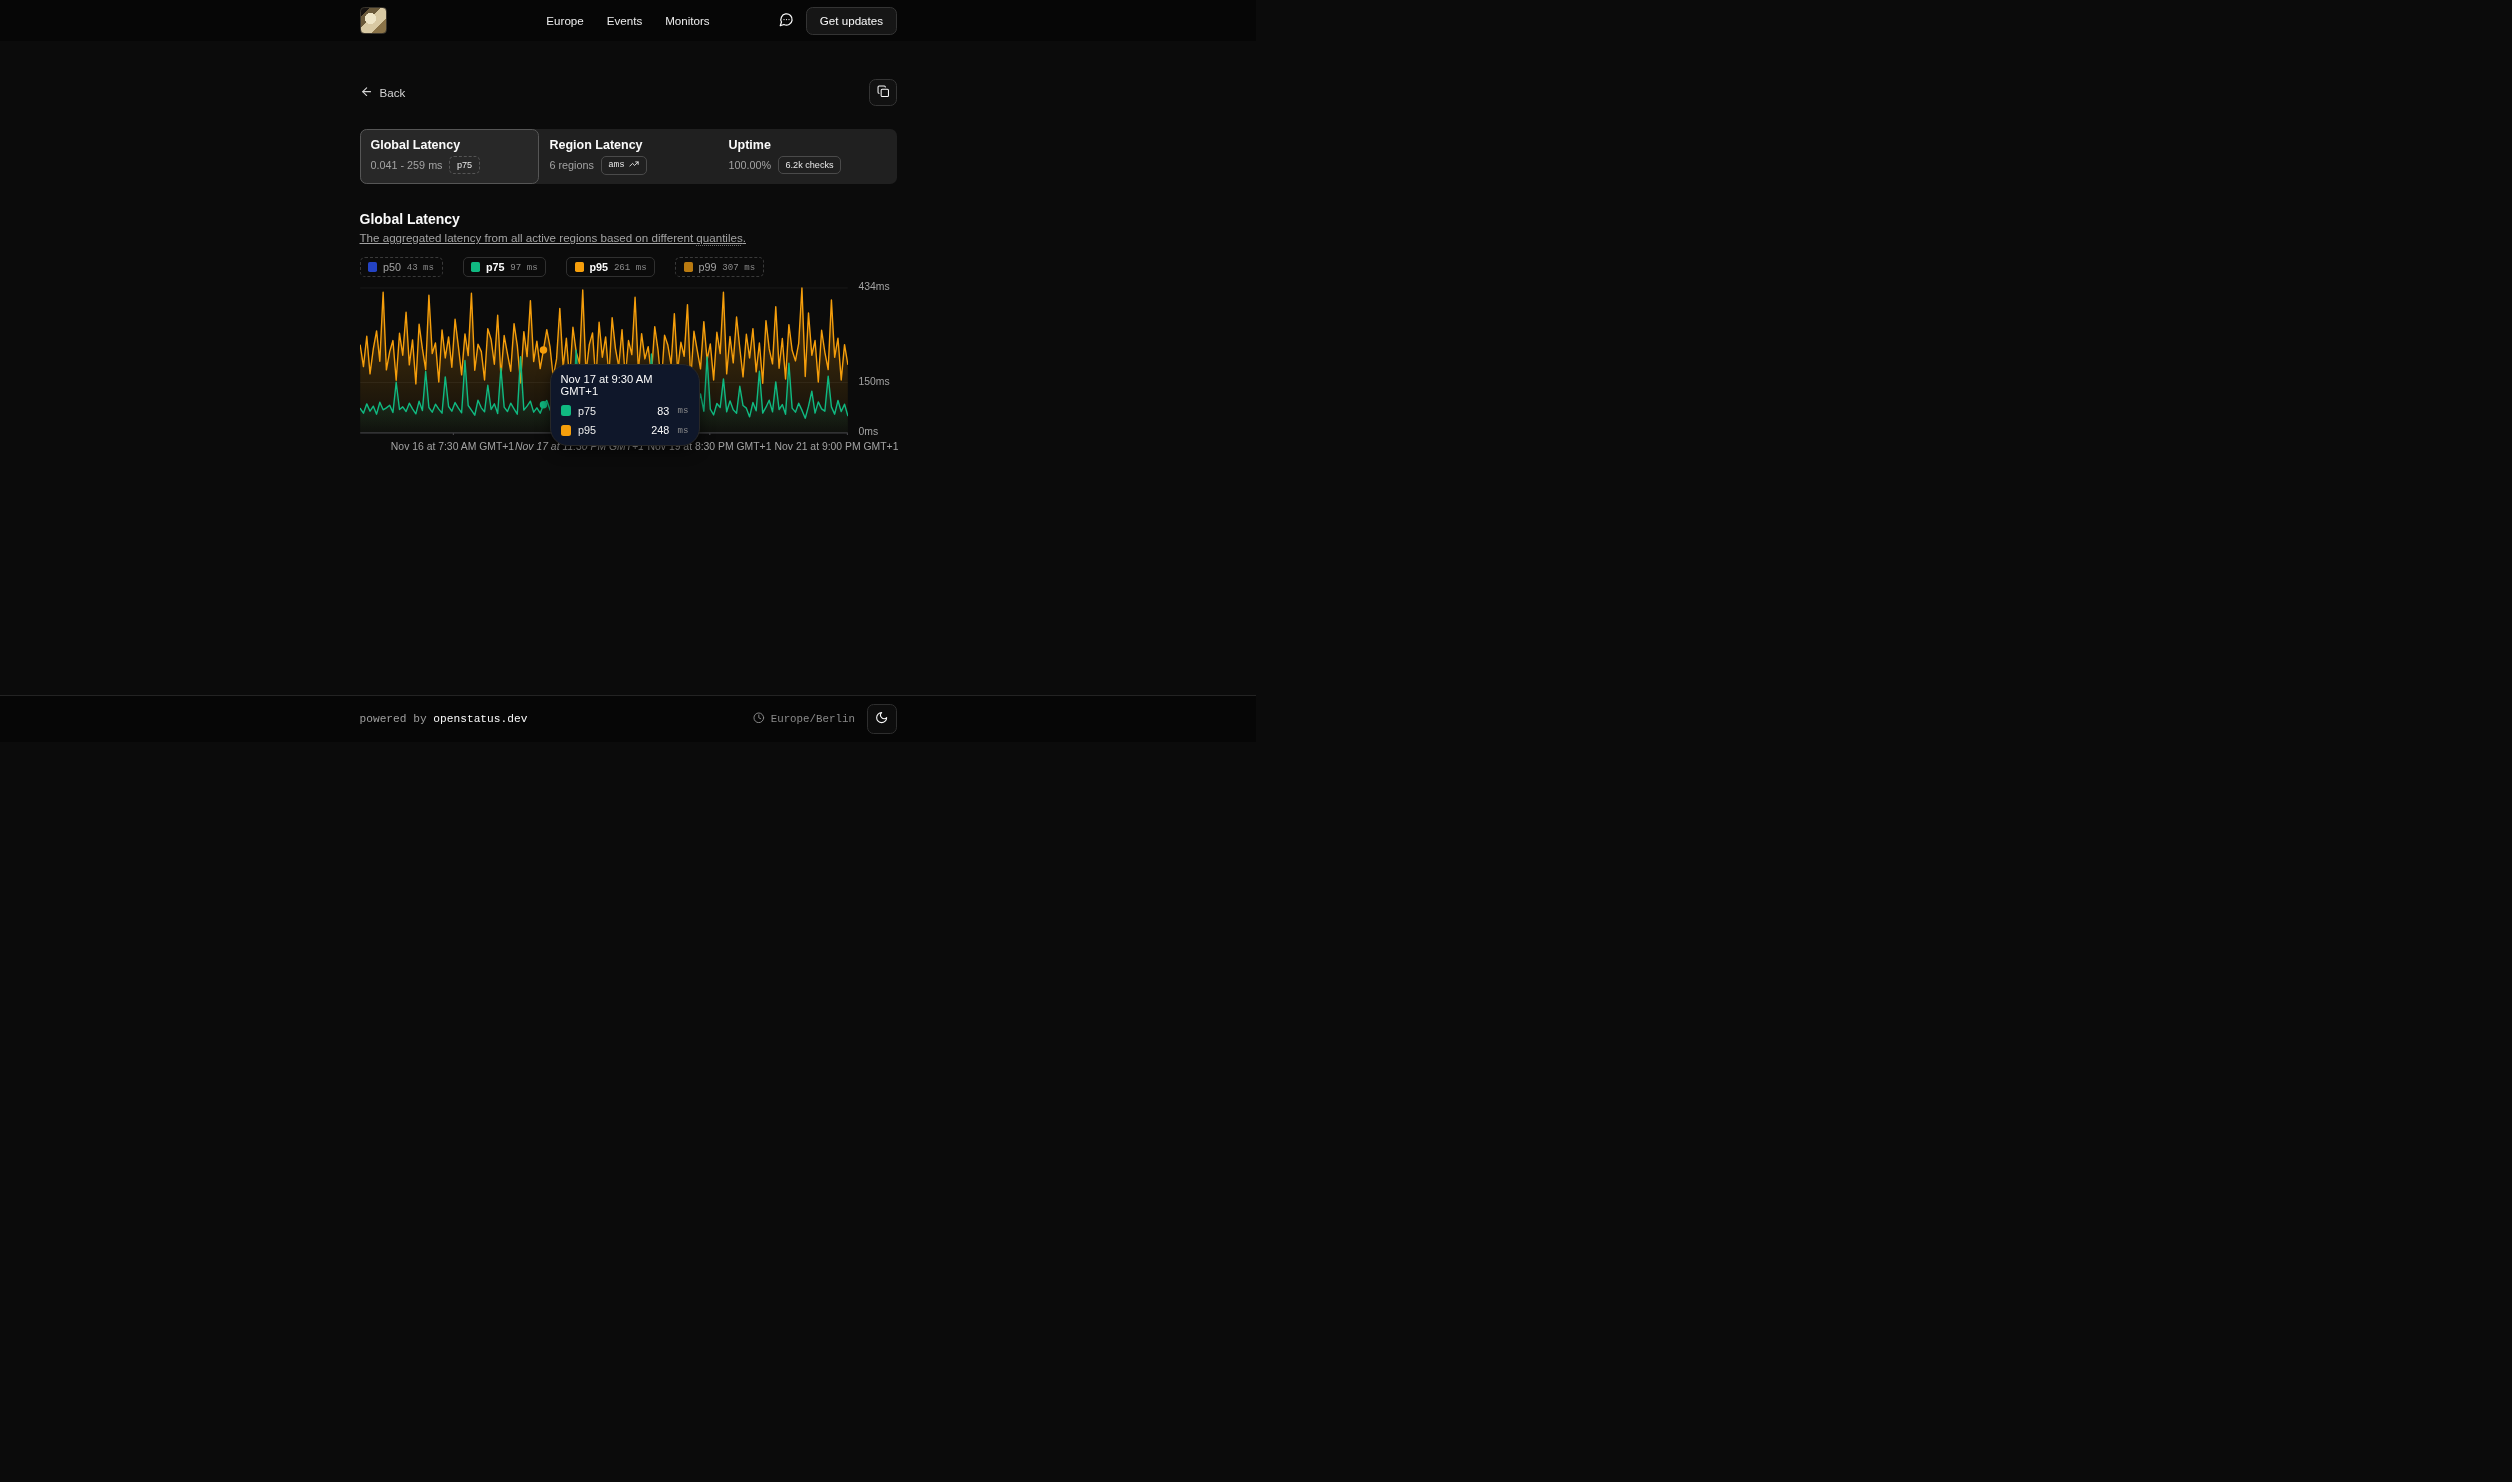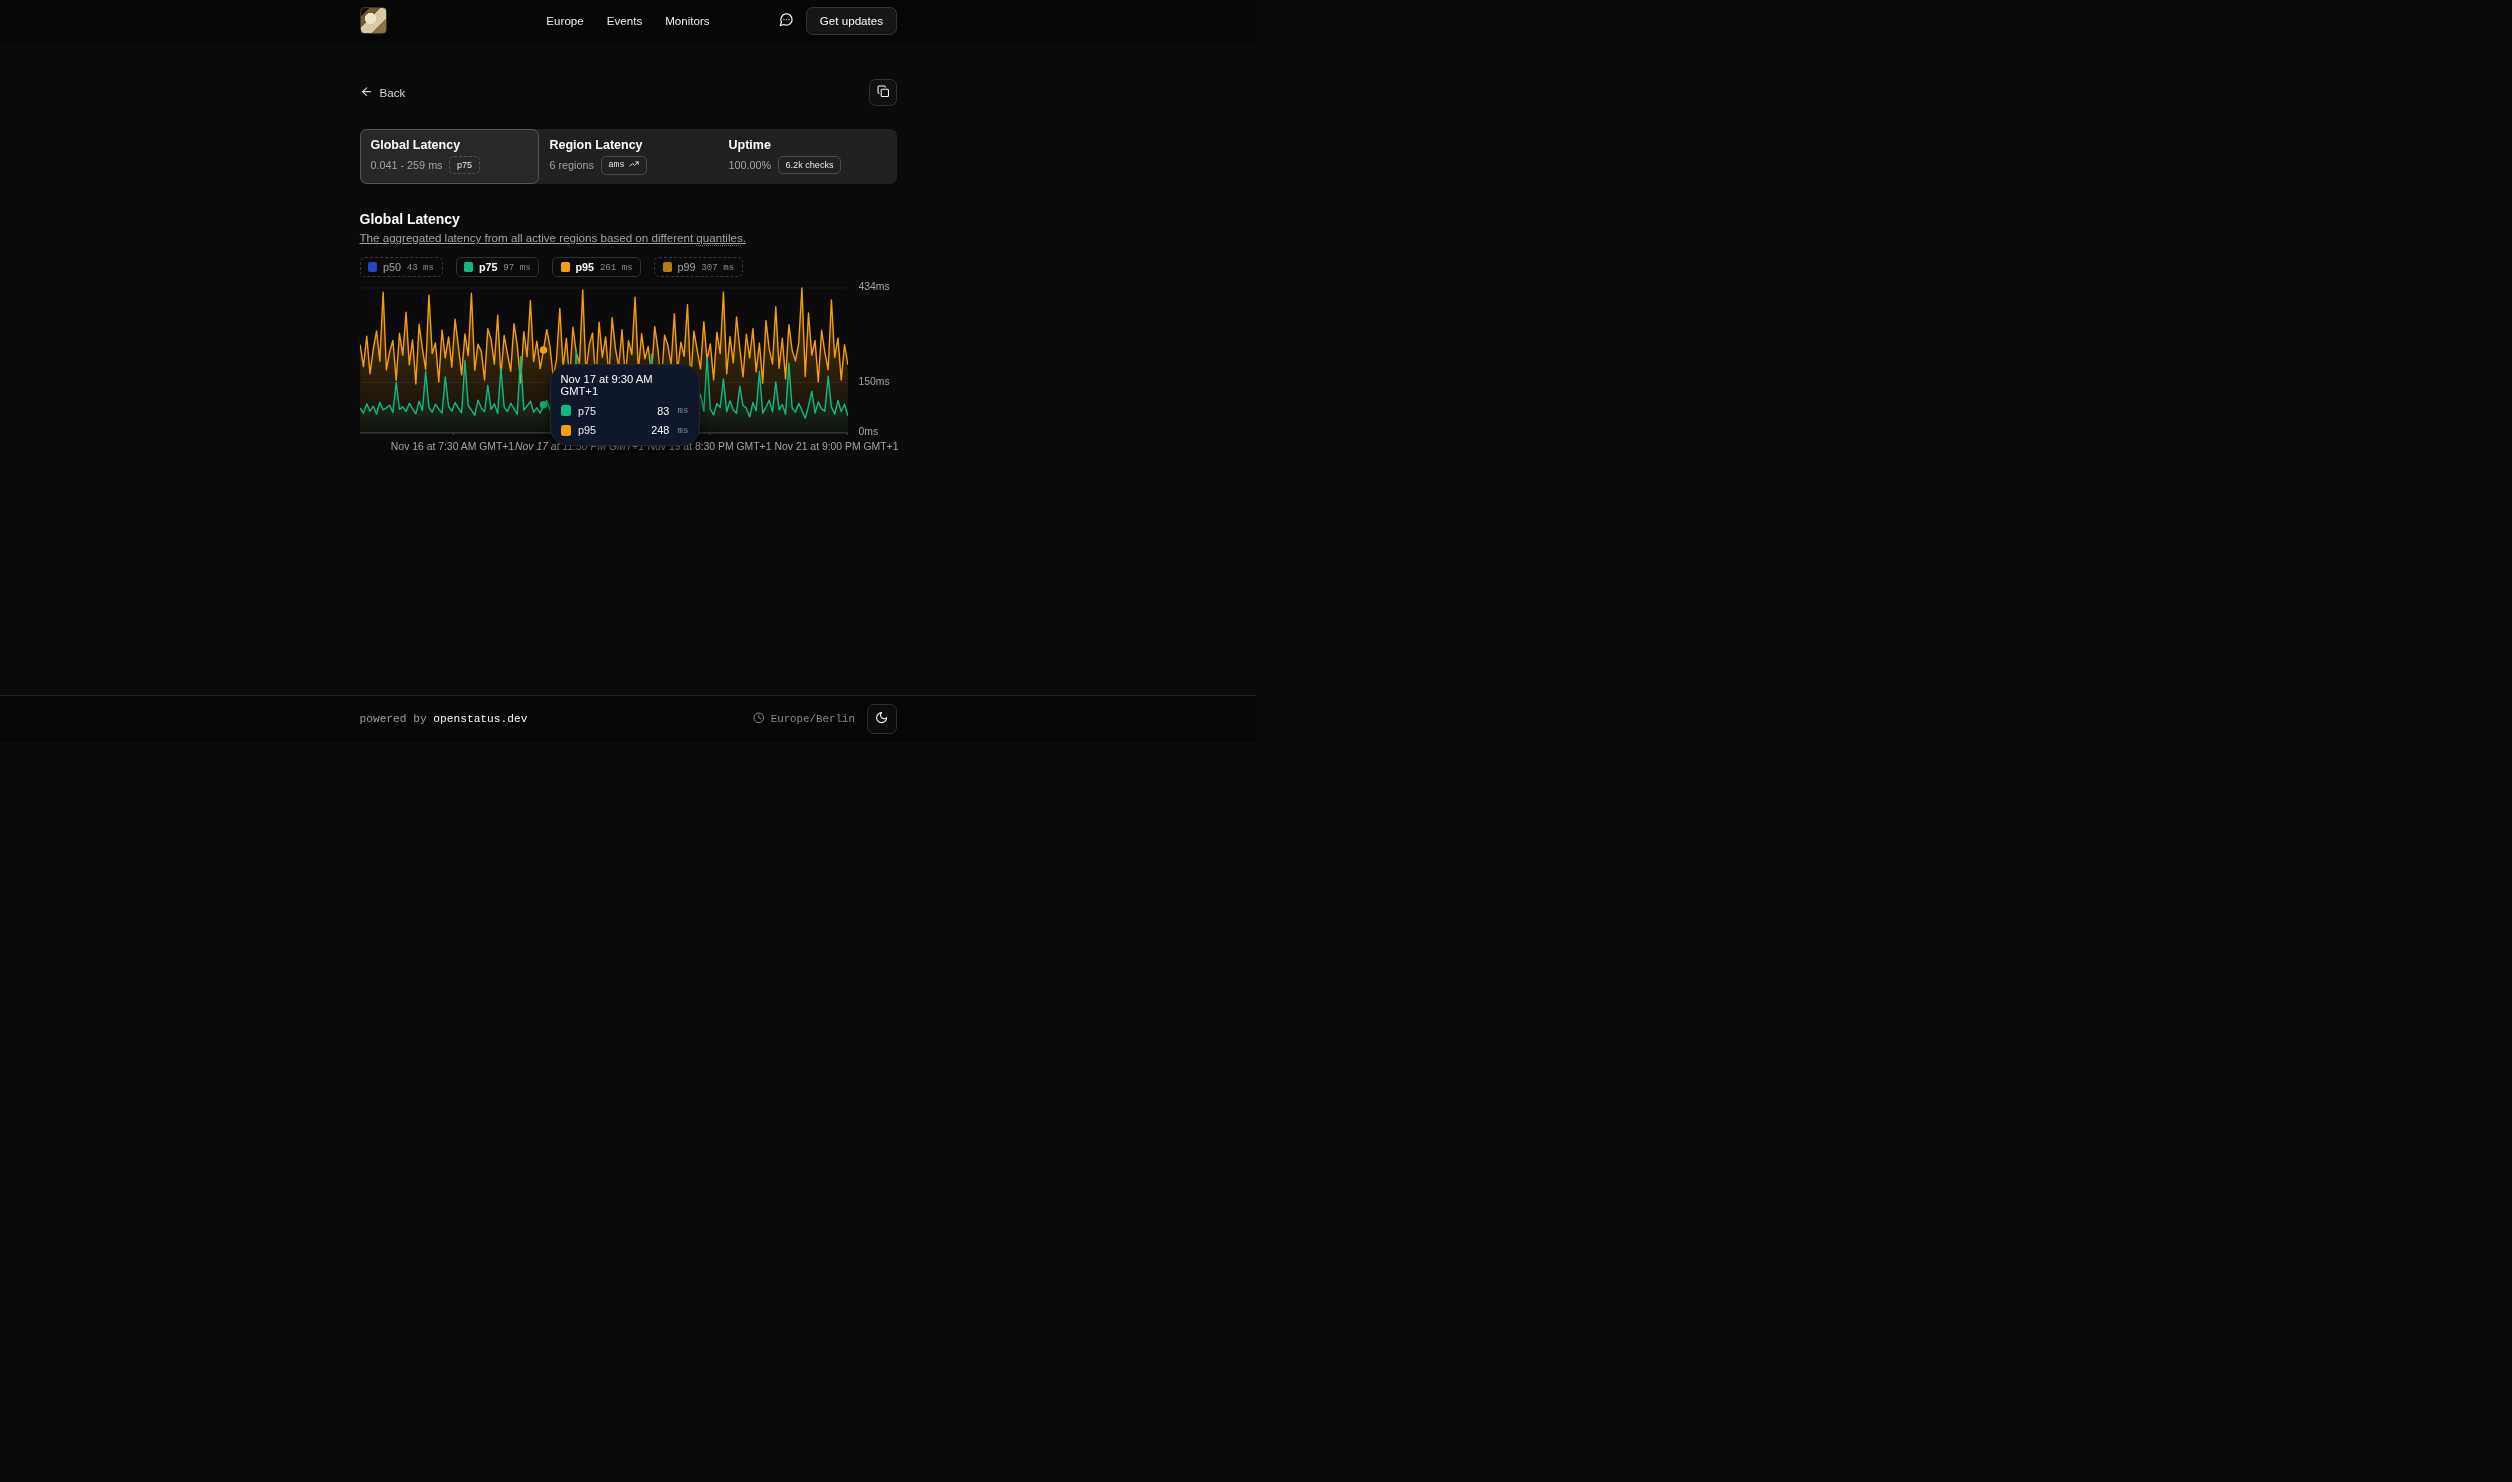--- a/index.html
+++ b/index.html
@@ -50,21 +50,21 @@
     border: 0.8px solid #4a4a4a; border-radius: 5px; padding: 1.7px 6.7px; line-height: 1.35; white-space: nowrap; }
   .badge.dashed { border-style: dashed; border-color: #555; }
 
   
   .section-head { margin-top: 27px; }
   .section-title { font-size: 14px; font-weight: 600; }
   .section-desc { margin-top: 4.2px; font-size: 11.6px; color: #a3a3a3; text-decoration: underline; }
   .desc-link { color: #a3a3a3; text-decoration: underline dotted #6f6f6f; text-underline-offset: 2.5px; cursor: pointer; }
 
   
-  .legend { margin-top: 12.5px; display: flex; gap: 13px; }
+  .legend { margin-top: 12.5px; display: flex; gap: 20px; }
   .legend-item { display: inline-flex; align-items: center; gap: 5.8px; padding: 3.3px 7.5px; border-radius: 5px;
     border: 0.8px solid #303030; background: transparent; cursor: pointer; font-family: inherit; }
   .legend-item .legend-label { font-size: 10.8px; font-weight: 700; color: #fafafa; }
   .legend-item.inactive { border-style: dashed; border-color: #3a3a3a; }
   .legend-item.inactive .legend-label { color: #a3a3a3; font-weight: 400; }
   .swatch { width: 9.1px; height: 9.1px; border-radius: 1.7px; flex: 0 0 auto; }
   .legend-value { font-size: 9.1px; color: #8a8a8a; }
 
   
   .chart-wrap { position: relative; margin-top: 5.8px; height: 152px; }

